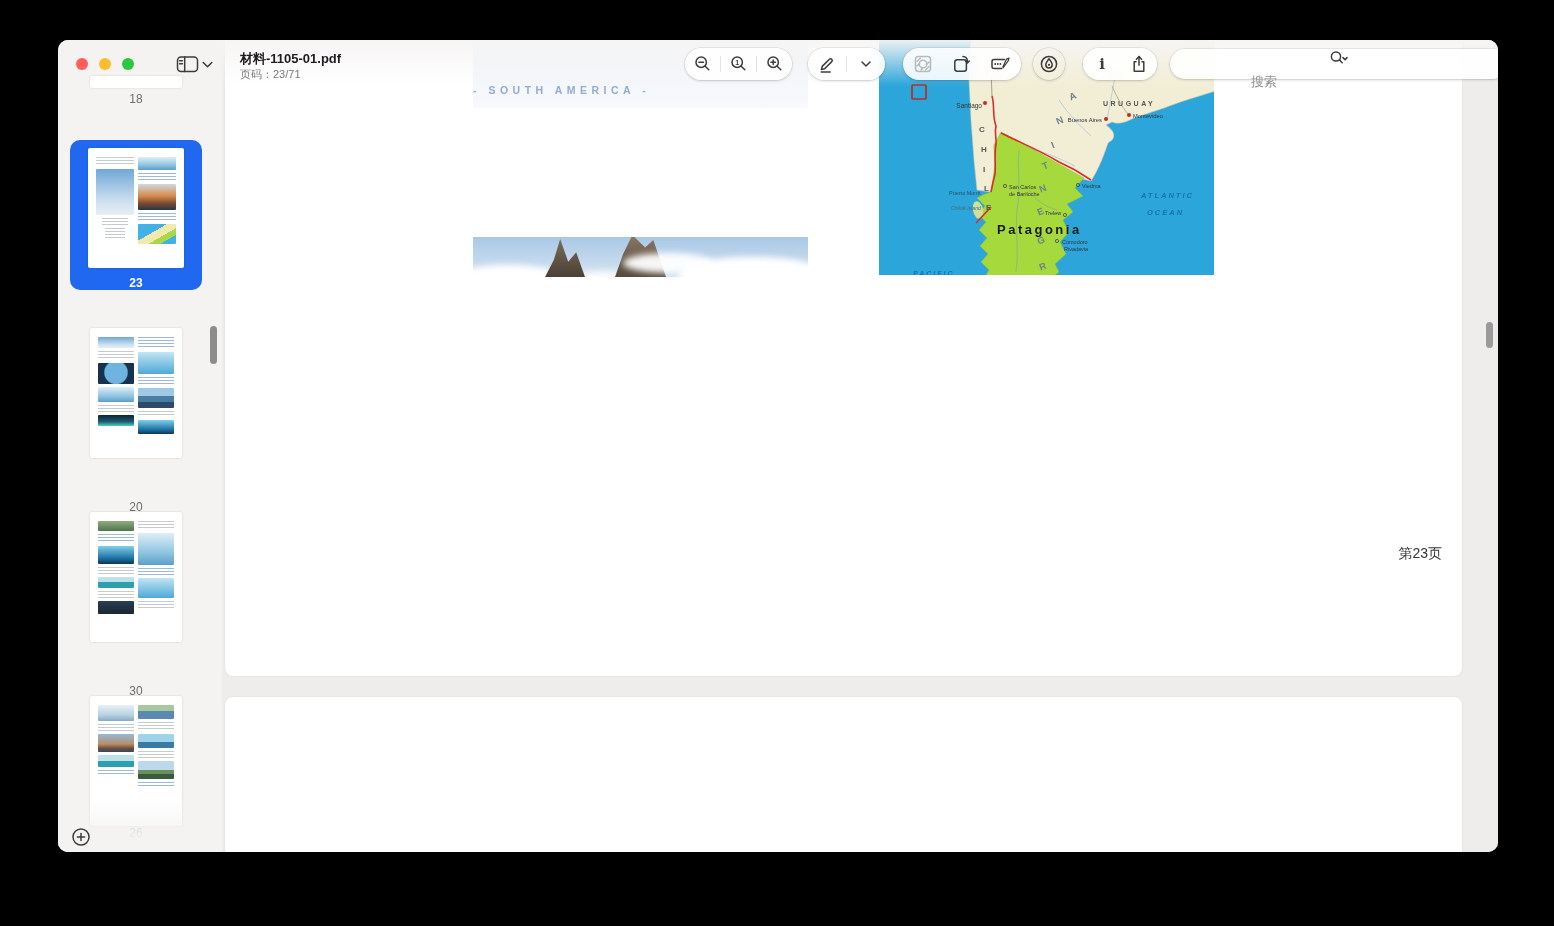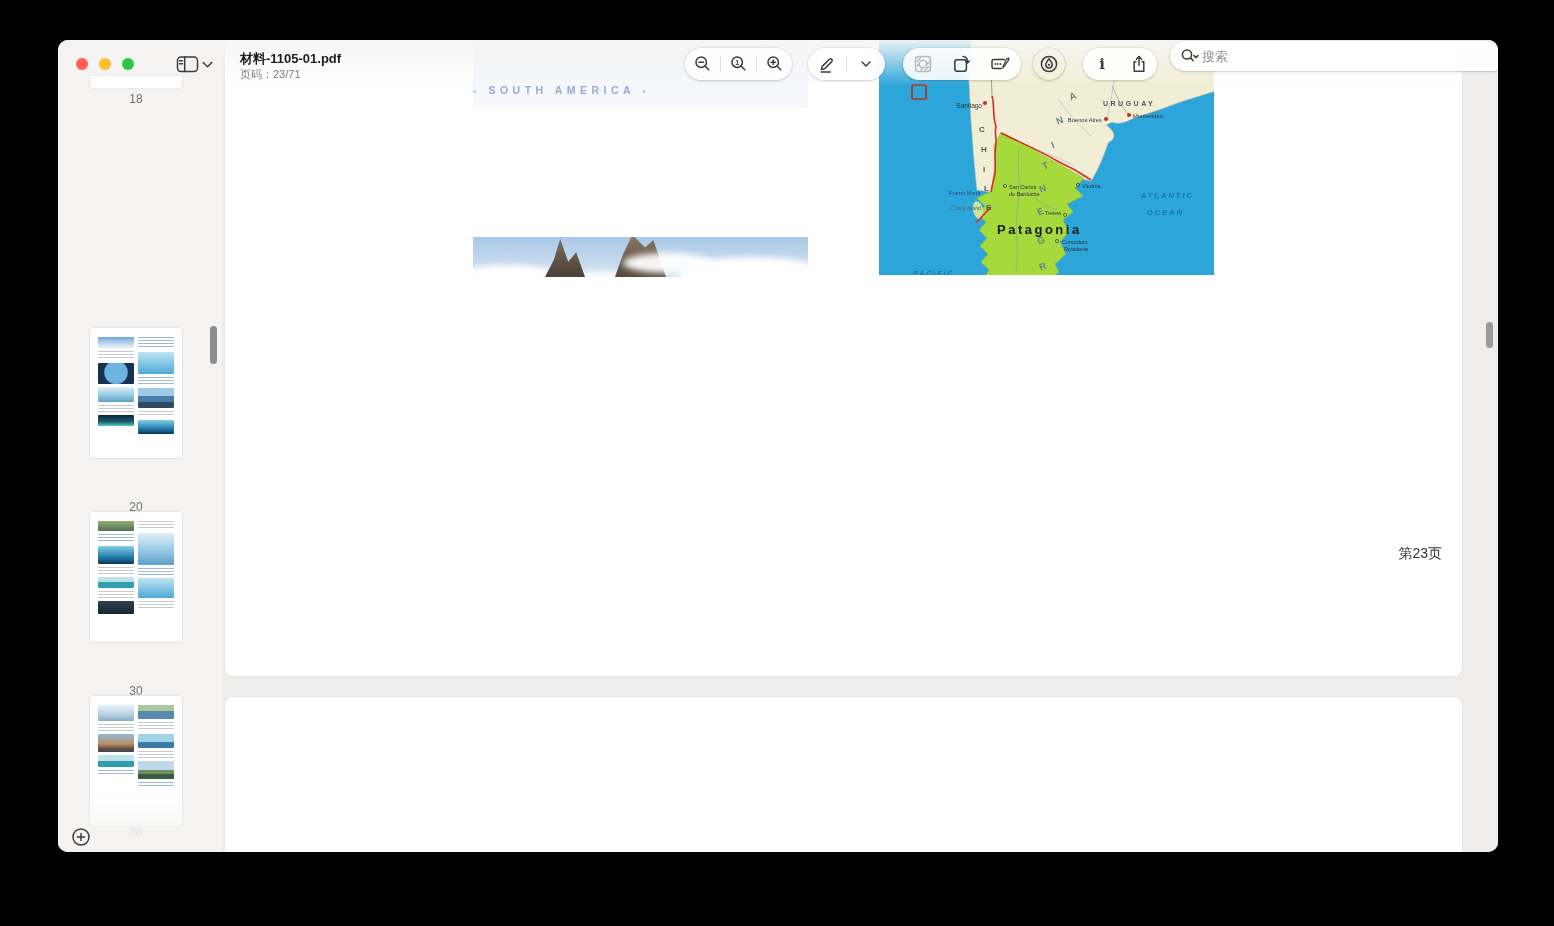--- a/index.html
+++ b/index.html
@@ -67,21 +67,21 @@
   .pill{position:absolute;top:8px;height:32px;z-index:10;display:flex;align-items:center;
         background:rgba(255,255,255,.88);border-radius:16px;
         box-shadow:0 0 0 .5px rgba(0,0,0,.12),0 1px 3px rgba(0,0,0,.16);backdrop-filter:blur(6px);}
   .tb{height:32px;border:none;background:none;display:flex;align-items:center;justify-content:center;padding:0;}
   .div{width:1px;height:16px;background:#e2e2e2;}
   .g1{left:463px;width:107px;} .g1 .tb{width:35px;}
   .g2{left:586px;width:77px;}  .g2 .tb{width:38px;}
   .g3{left:681px;width:118px;} .g3 .tb{width:39px;}
   .g4{left:811px;width:32px;border-radius:50%;justify-content:center;}
   .g5{left:861px;width:74px;}  .g5 .tb{width:37px;}
-  .search{left:948px;top:1px;width:318px;height:30px;border-radius:15px;padding:0 10px;}
+  .search{left:948px;top:9px;width:318px;height:30px;border-radius:15px;padding:0 10px;gap:6px;flex-direction:column;}
   .search input{border:none;background:none;outline:none;flex:1;font-size:13px;color:#3c3c3c;
                 font-family:"Liberation Sans","DejaVu Sans",sans-serif;}
   .search input::placeholder{color:#8e8e93;}
   
   .hdr-block{position:absolute;left:251px;top:0;width:335px;height:68px;overflow:hidden;
              background:linear-gradient(180deg,#eff3f9,#f7f9fc);}
   .quote{position:absolute;left:158px;top:-58px;font-family:"DejaVu Serif",serif;
          font-size:86px;color:#d9e3f0;font-weight:bold;}
   .sa-label{position:absolute;left:0;top:44px;width:100%;text-align:left;font-size:10.5px;
             letter-spacing:4.5px;color:#94abd3;font-weight:bold;}
@@ -136,20 +136,40 @@
       <span>
         <svg width="11" height="12" viewBox="0 0 11 12">
               <polyline class="ic" points="1.2,4.5 5.5,8.8 9.8,4.5"></polyline>
             </svg>
       </span>
     </button>
 
     <div class="thumb-sliver"></div>
     <div class="page-label" style="top:52px;">18</div>
 
+    <div class="sel-wrap">
+      <div class="page-thumb inset">
+        <div class="mini">
+          <div class="mcol">
+            <div class="ml" style="height:9px"></div>
+            <div class="mi sky" style="height:46px"></div>
+            <div class="ml" style="height:7px;margin:0 6px"></div>
+            <div class="ml" style="height:12px;margin:0 9px"></div>
+          </div>
+          <div class="mcol">
+            <div class="mi glac" style="height:13px"></div>
+            <div class="mlb" style="height:8px"></div>
+            <div class="mi omtn" style="height:26px"></div>
+            <div class="mlb" style="height:8px"></div>
+            <div class="mi mmap" style="height:20px"></div>
+          </div>
+        </div>
+      </div>
+      <div class="sel-label">23</div>
+    </div>
 
     <div class="page-thumb" style="top:288px">
       <div class="mini">
         <div class="mcol">
           <div class="mi sky" style="height:11px"></div>
           <div class="ml" style="height:9px"></div>
           <div class="mi earth" style="height:21px"></div>
           <div class="mi glac" style="height:15px"></div>
           <div class="ml" style="height:7px"></div>
           <div class="mi aur" style="height:11px"></div>

